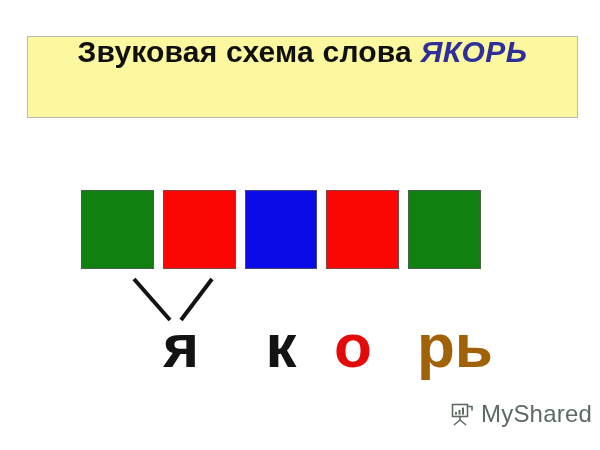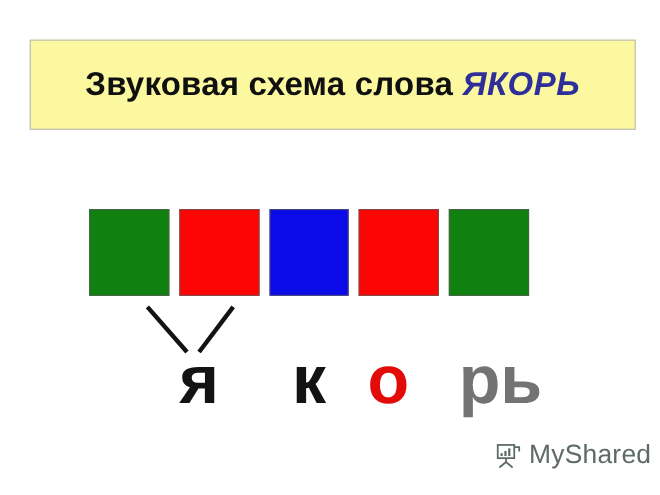--- a/index.html
+++ b/index.html
@@ -23,21 +23,21 @@
   #title-banner {
     position: absolute;
     left: 27px;
     top: 36px;
     width: 551px;
     height: 82px;
     background: #fbf89f;
     border: 1px solid #b9b9b9;
     box-sizing: border-box;
     display: flex;
-    align-items: center;
+    align-items: flex-start;
     justify-content: center;
   }
   #title-text {
     font-size: 30px;
     font-weight: bold;
     color: #101010;
     letter-spacing: 0.2px;
     white-space: nowrap;
     line-height: 1;
   }
@@ -137,21 +137,21 @@
 
   <svg id="pointer-lines" viewBox="0 0 600 450" xmlns="http://www.w3.org/2000/svg">
       <line x1="134" y1="279" x2="170" y2="320" stroke="#131313" stroke-width="4" stroke-linecap="butt"></line>
       <line x1="212" y1="279" x2="181" y2="320" stroke="#131313" stroke-width="4" stroke-linecap="butt"></line>
     </svg>
 
   <div id="letters-row">
       <div class="letter" style="left: 70px; width: 60px; color: rgb(19, 19, 19);">я</div>
       <div class="letter" style="left: 178px; width: 44px; color: rgb(19, 19, 19);">к</div>
       <div class="letter vowel-red" style="left: 250px; width: 44px; color: rgb(227, 10, 10);">о</div>
-      <div class="letter" style="left: 336px; width: 64px; color: #737373;">рь</div>
+      <div class="letter" style="left: 336px; width: 64px; color: #a16207;">рь</div>
     </div>
 
   <div id="watermark">
     <svg id="watermark-icon" viewBox="0 0 26 26" xmlns="http://www.w3.org/2000/svg">
       <g fill="none" stroke="#5d6b63" stroke-width="1.6">
         <rect x="3.5" y="3.5" width="15" height="12"></rect>
         <path d="M11 15.5 V19"></path>
         <path d="M11 19 L5 24"></path>
         <path d="M11 19 L17 24"></path>
         <path d="M18.5 5.5 H23 V9.5"></path>

